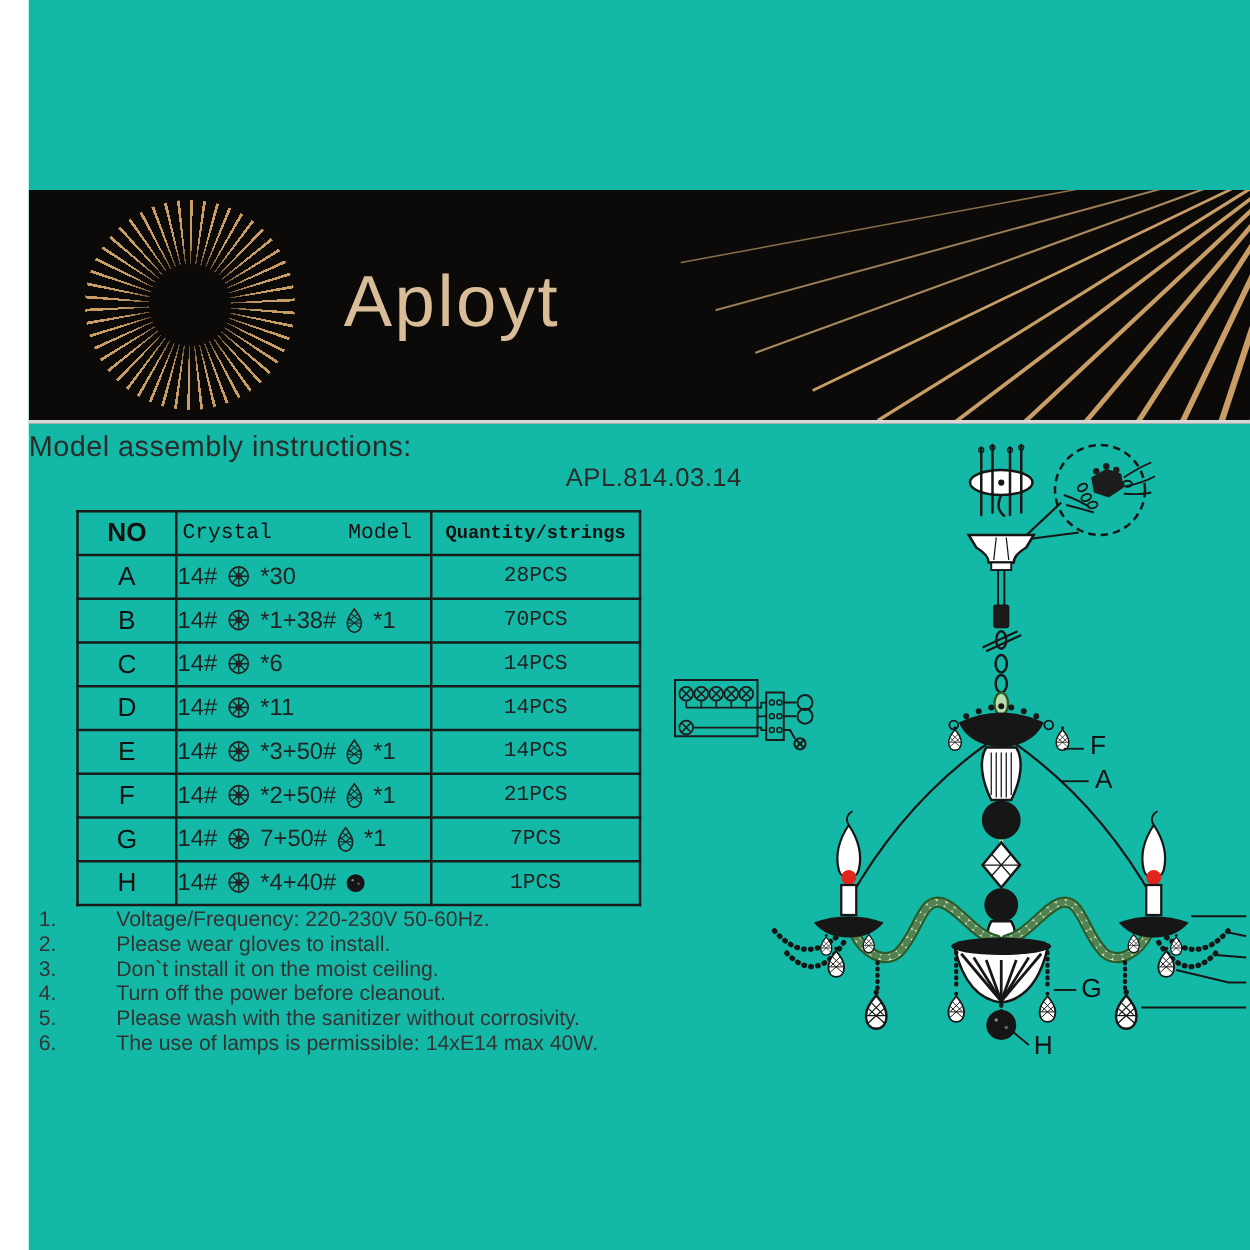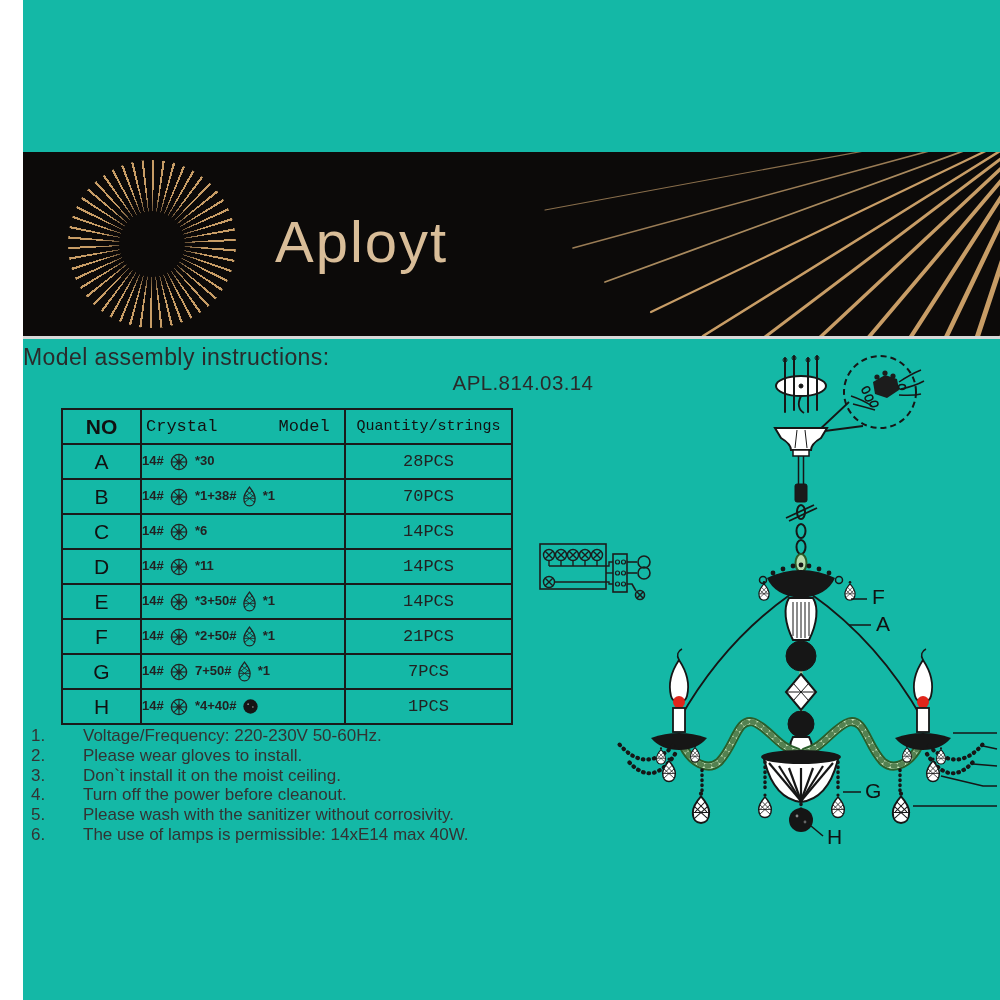--- a/index.html
+++ b/index.html
@@ -22,34 +22,34 @@
   .title1{position:absolute;left:0;top:344px;width:1000px;text-align:left;
           font-size:23px;color:#2a2a2a;letter-spacing:.4px;}
   .title2{position:absolute;left:0;top:371px;width:1000px;text-align:center;
           font-size:20.5px;color:#2a2a2a;letter-spacing:.4px;}
 
   
   table.parts{position:absolute;left:38px;top:408px;width:440px;border-collapse:collapse;
           table-layout:fixed;}
   table.parts td{border:2px solid #1a1a1a;height:33px;padding:0;vertical-align:middle;}
   td.c-no{width:77px;text-align:center;font-size:21px;color:#111;}
-  td.c-model{width:198px;padding-left:24px;font-size:13px;font-weight:bold;color:#222;}
+  td.c-model{width:198px;padding-left:24px;font-size:19px;font-weight:normal;color:#222;}
   td.c-qty{width:165px;text-align:center;font-family:Liberation Mono, monospace;
           font-size:17px;color:#222;}
   .hdr .c-no{font-weight:bold;font-size:21px;text-align:center;}
   .hdr .c-model{font-family:"Liberation Mono",monospace;font-weight:normal;font-size:17px;
           white-space:pre;padding-left:4px;color:#111;}
-  .hdr .c-qty{font-family:"Liberation Mono",monospace;font-size:15px;color:#111;}
+  .hdr .c-qty{font-family:"Liberation Mono",monospace;font-size:15px;color:#111;font-weight:bold;}
   .ic{vertical-align:middle;margin:0 2px;}
 
   
   .notes{position:absolute;left:0px;top:726px;width:520px;}
   .note-row{position:relative;height:19.8px;font-size:17px;color:#333;}
   .note-num{position:absolute;left:8px;}
-  .note-text{position:absolute;left:60px;white-space:nowrap;}
+  .note-text{position:absolute;left:70px;white-space:nowrap;}
 
   
   .chandelier{position:absolute;left:490px;top:342px;}
   .lbl{font-family:"Liberation Sans",sans-serif;font-size:21px;fill:#111;}
 </style>
 </head>
 <body>
 
 <svg width="0" height="0" style="position:absolute">
   <defs>

